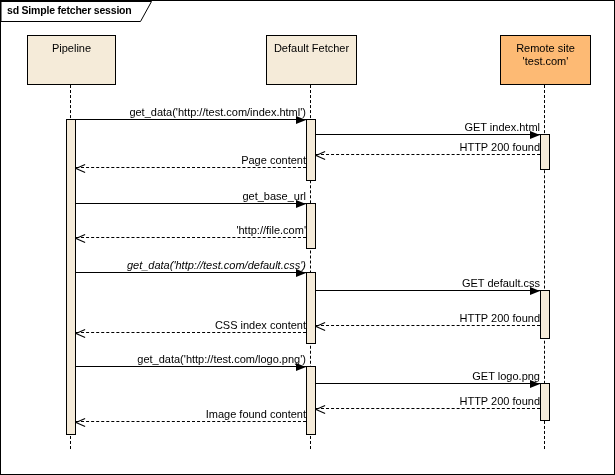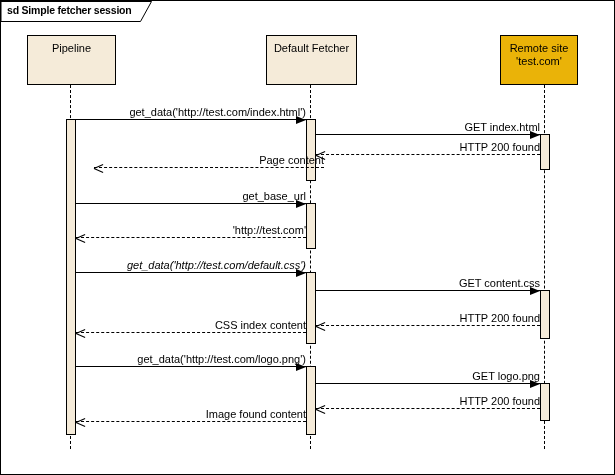--- a/index.html
+++ b/index.html
@@ -54,21 +54,21 @@
     <div id="diagram">
         <div class="lifeline" style="left: 69px; top: 84px; height: 364px;"></div>
         <div class="lifeline" style="left: 309px; top: 84px; height: 364px;"></div>
         <div class="lifeline" style="left: 543px; top: 84px; height: 364px;"></div>
         <div class="actor-box" style="left: 26px; top: 34px; width: 89px; height: 50px; background: rgb(245, 235, 217);">
           <div>Pipeline</div>
         </div>
         <div class="actor-box" style="left: 265px; top: 34px; width: 91px; height: 50px; background: rgb(245, 235, 217);">
           <div>Default Fetcher</div>
         </div>
-        <div class="actor-box" style="left: 499px; top: 34px; width: 78px; height: 50px; background: #eab308;">
+        <div class="actor-box" style="left: 499px; top: 34px; width: 91px; height: 50px; background: #fdba74;">
           <div>Remote site</div>
           <div>'test.com'</div>
         </div>
         <div class="activation" style="left: 65px; top: 118px; height: 316px; background: rgb(245, 235, 217);"></div>
         <div class="activation" style="left: 305px; top: 118px; height: 62px; background: rgb(245, 235, 217);"></div>
         <div class="activation" style="left: 305px; top: 202px; height: 46px; background: rgb(245, 235, 217);"></div>
         <div class="activation" style="left: 305px; top: 271px; height: 72px; background: rgb(245, 235, 217);"></div>
         <div class="activation" style="left: 305px; top: 365px; height: 69px; background: rgb(245, 235, 217);"></div>
         <div class="activation" style="left: 539px; top: 133px; height: 36px; background: rgb(245, 235, 217);"></div>
         <div class="activation" style="left: 539px; top: 289px; height: 49px; background: rgb(245, 235, 217);"></div>
@@ -81,44 +81,44 @@
           <div class="msg-label">GET index.html</div>
           <div class="head-solid-r"></div>
         </div>
         <div class="message dashed" style="left: 315px; top: 153px; width: 224px;">
           <div class="msg-label">HTTP 200 found</div>
           <div class="head-open-l">
             <span class="oh l1"></span>
             <span class="oh l2"></span>
           </div>
         </div>
-        <div class="message dashed" style="left: 93px; top: 166px; width: 230px;">
+        <div class="message dashed" style="left: 75px; top: 166px; width: 230px;">
           <div class="msg-label">Page content</div>
           <div class="head-open-l">
             <span class="oh l1"></span>
             <span class="oh l2"></span>
           </div>
         </div>
         <div class="message solid" style="left: 75px; top: 202px; width: 230px;">
           <div class="msg-label">get_base_url</div>
           <div class="head-solid-r"></div>
         </div>
         <div class="message dashed" style="left: 75px; top: 236px; width: 230px;">
-          <div class="msg-label">'http://test.com'</div>
+          <div class="msg-label">'http://file.com'</div>
           <div class="head-open-l">
             <span class="oh l1"></span>
             <span class="oh l2"></span>
           </div>
         </div>
         <div class="message solid" style="left: 75px; top: 271px; width: 230px; font-style: italic;">
           <div class="msg-label">get_data('http://test.com/default.css')</div>
           <div class="head-solid-r"></div>
         </div>
         <div class="message solid" style="left: 315px; top: 289px; width: 224px;">
-          <div class="msg-label">GET content.css</div>
+          <div class="msg-label">GET default.css</div>
           <div class="head-solid-r"></div>
         </div>
         <div class="message dashed" style="left: 315px; top: 324px; width: 224px;">
           <div class="msg-label">HTTP 200 found</div>
           <div class="head-open-l">
             <span class="oh l1"></span>
             <span class="oh l2"></span>
           </div>
         </div>
         <div class="message dashed" style="left: 75px; top: 331px; width: 230px;">

